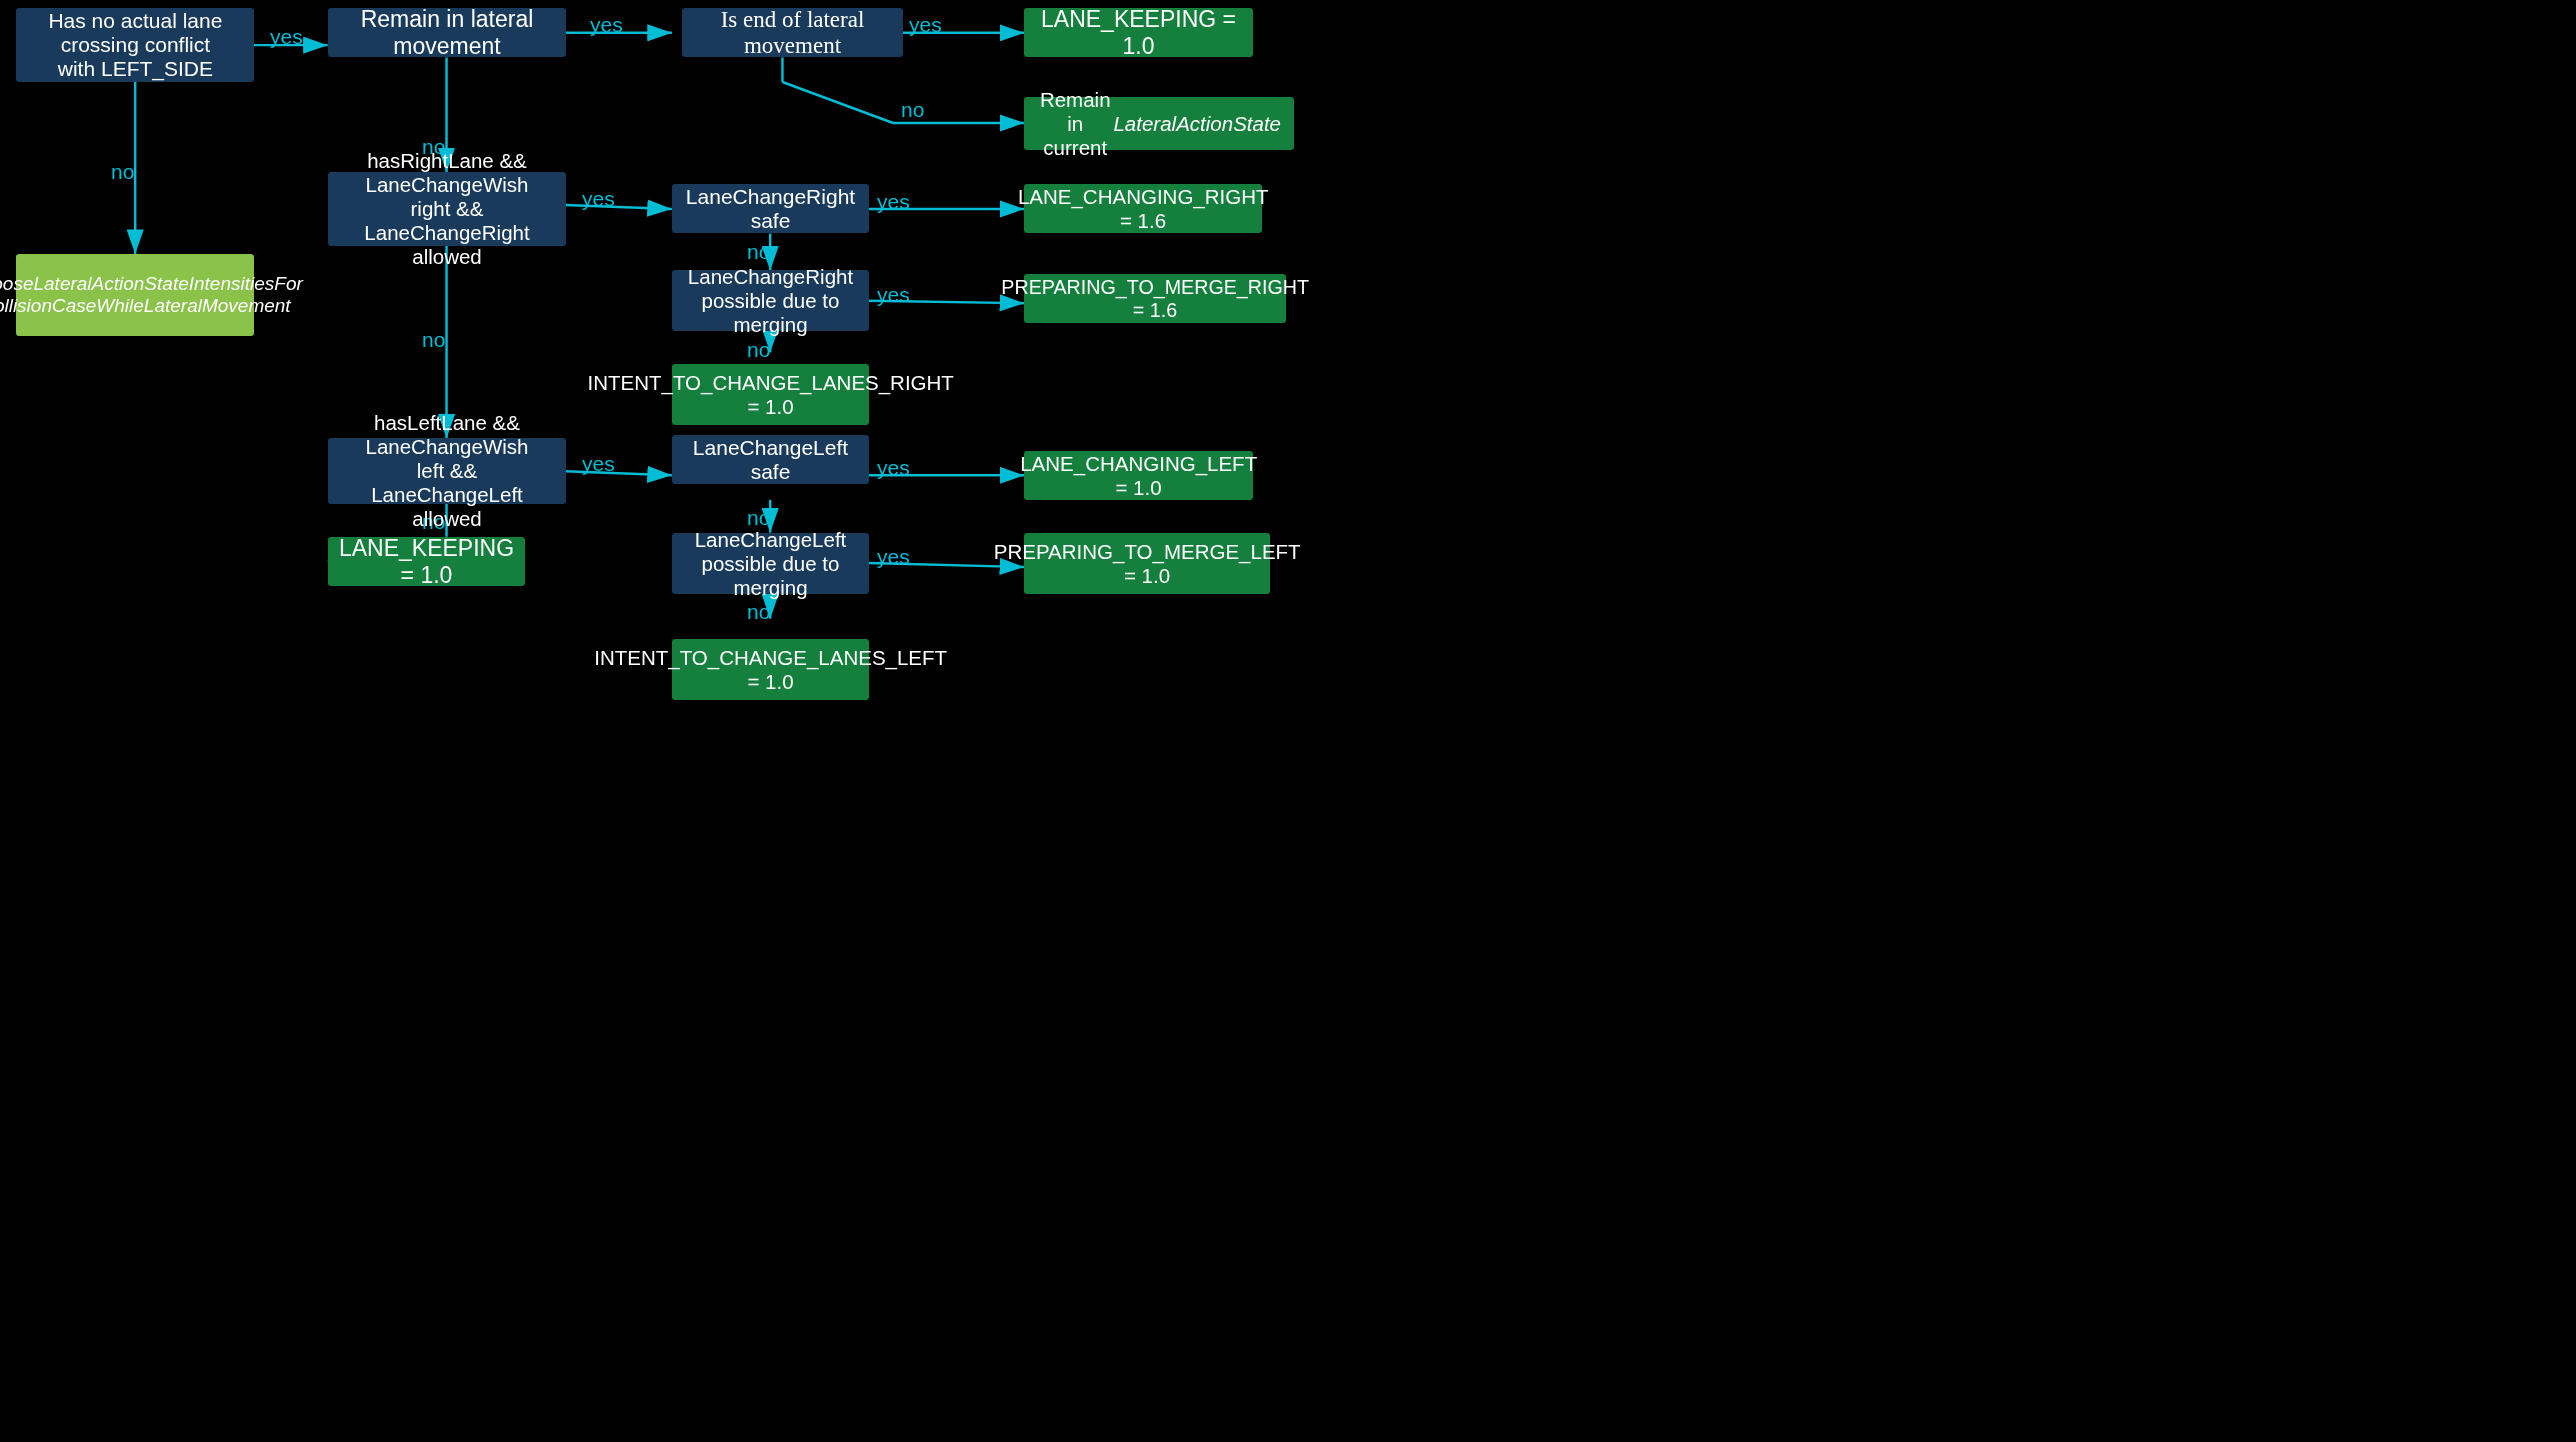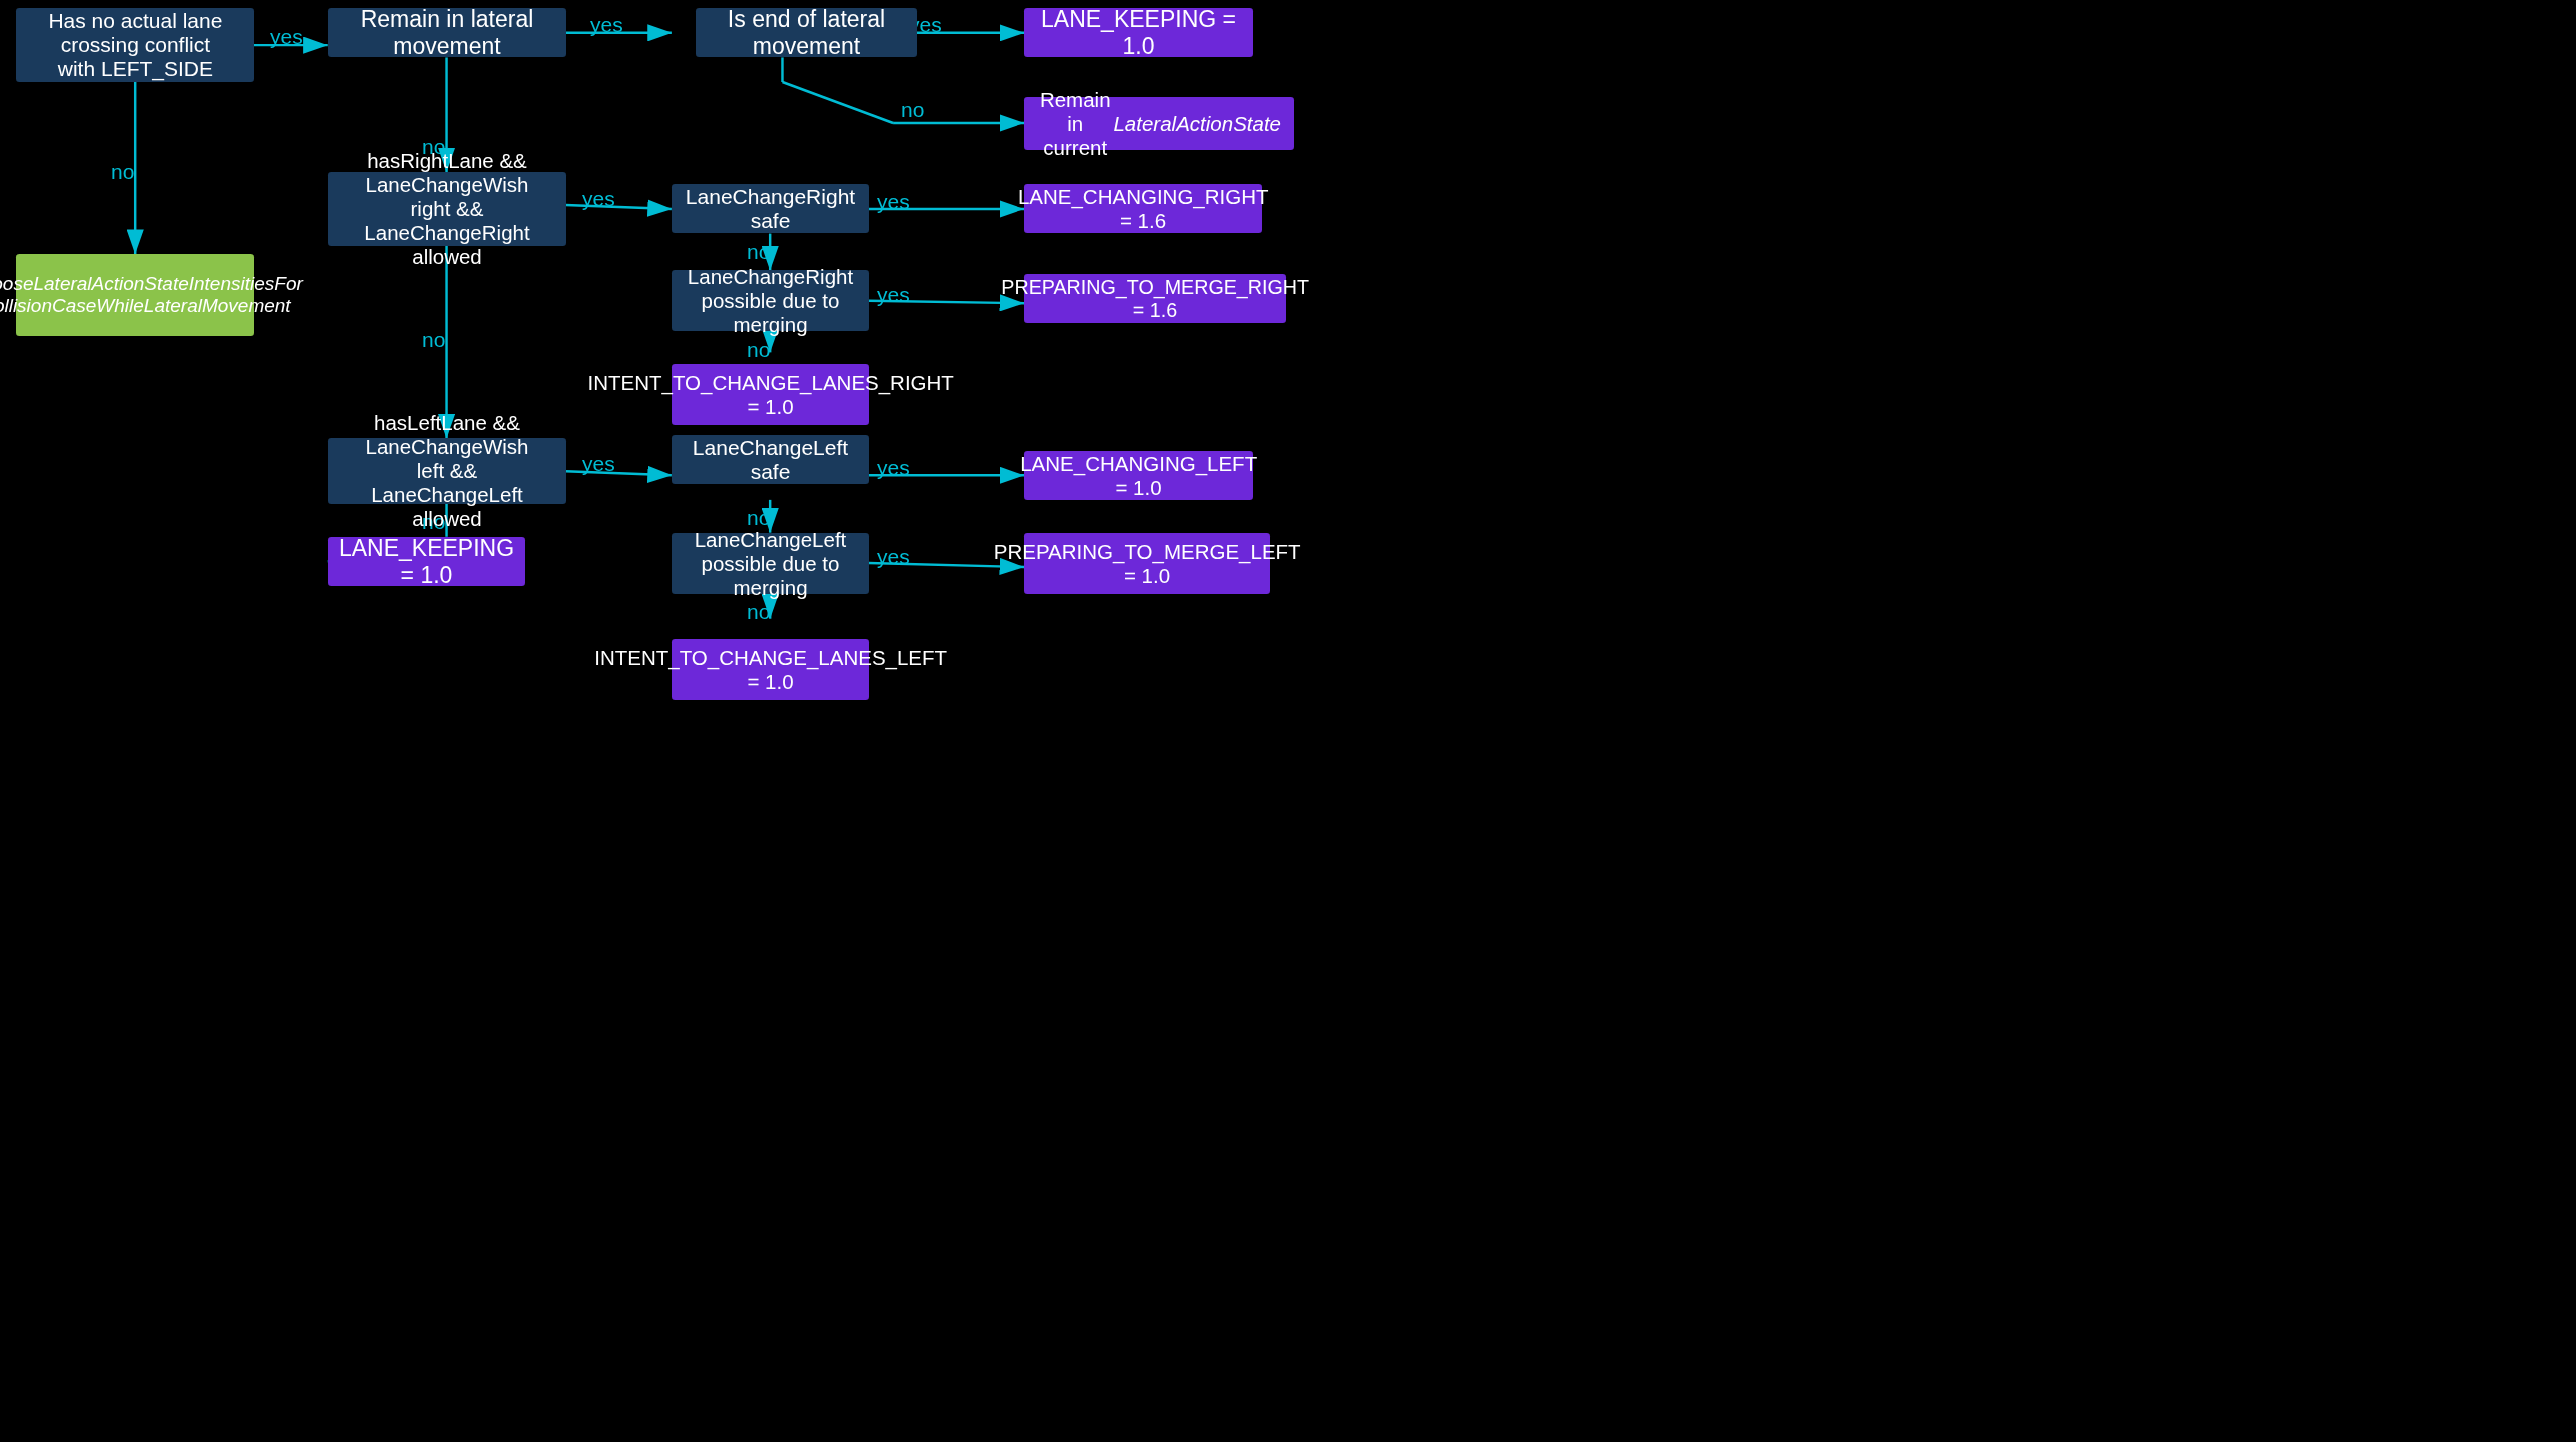--- a/index.html
+++ b/index.html
@@ -22,21 +22,21 @@
       font-size: 23px;
       padding: 15px 13px;
       border-radius: 3.3px;
     }
 
     .node-dark {
       background: #1a3a5c;
     }
 
     .node-cyan {
-      background: #6d28d9;
+      background: #15803d;
       color: #fff;
     }
 
     .node-green {
       background: #8bc34a;
       color: #fff;
       font-style: italic;
       font-size: 21px;
     }
 
@@ -126,21 +126,21 @@
 <div class="arrow-label" style="left: 422px; top: 510px;">no</div>
 
 <div class="node node-dark" style="left:16.4px; top:8.2px; width:238px; height:74px; font-size:21px;">
   Has no actual lane crossing conflict<br>with LEFT_SIDE
 </div>
 
 <div class="node node-dark" style="left:328px; top:8.2px; width:238px; height:49px;">
   Remain in lateral movement
 </div>
 
-<div class="node node-dark" style="left:696px; top:8.2px; width:221px; height:49px;">
+<div class="node node-dark" style="left:682px; top:8.2px; width:221px; height:49px;font-family:Liberation Serif, serif;">
   Is end of lateral movement
 </div>
 
 <div class="node node-cyan" style="left:1024px; top:8.2px; width:229px; height:49px;">
   LANE_KEEPING = 1.0
 </div>
 
 <div class="node node-cyan" style="left:1024px; top:97px; width:270px; height:53px; font-size:20.5px;">
   Remain in current <em>LateralActionState</em>
 </div>

